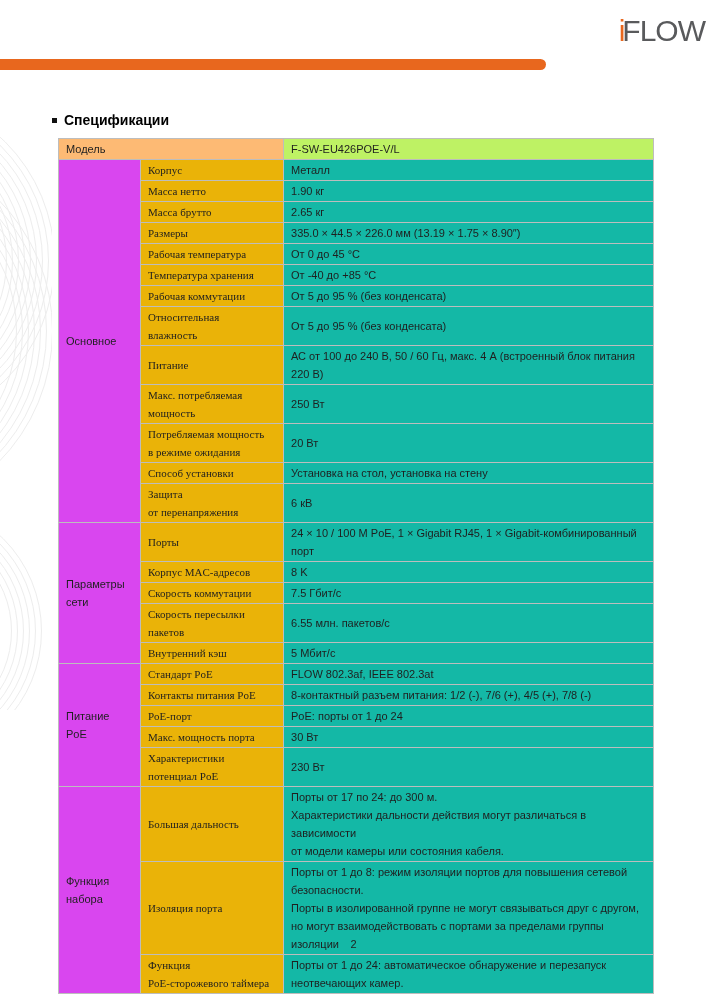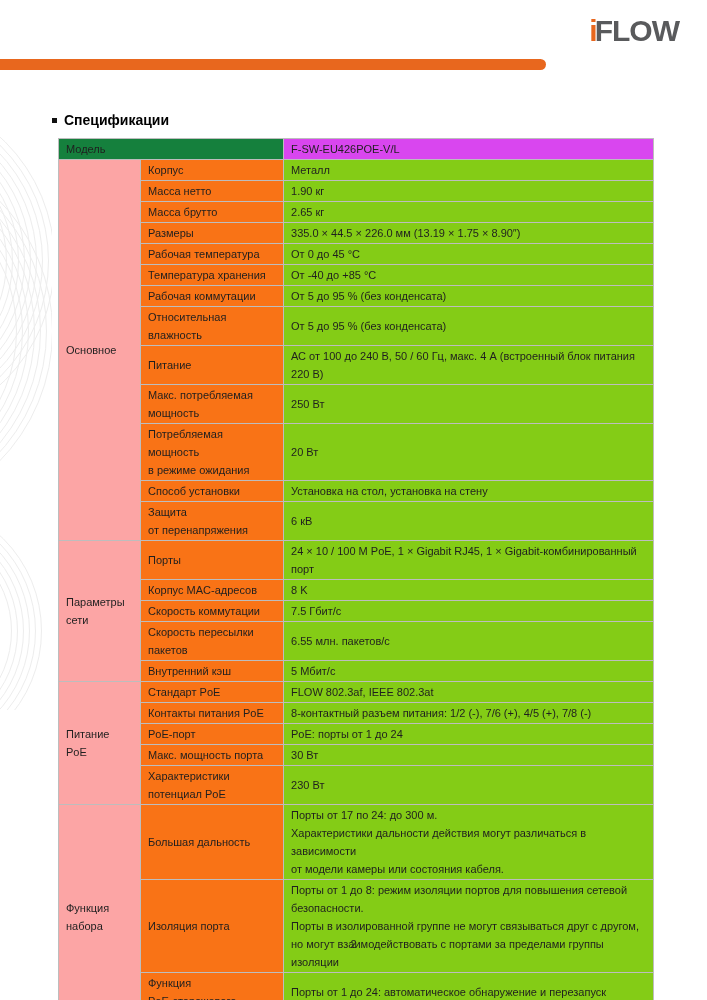--- a/index.html
+++ b/index.html
@@ -19,22 +19,22 @@
     position:absolute;border:1px solid #ededed;border-radius:50%;
   }
   
   .accent-bar{
     position:absolute;left:0;top:59px;width:546px;height:11px;
     background:var(--accent,#E8671E);
     border-radius:0 6px 6px 0;
   }
   
   .logo{
-    position:absolute;top:14px;right:28px;
-    font-size:30px;font-weight:700;letter-spacing:-1px;
+    position:absolute;top:14px;right:2px;
+    font-size:30px;font-weight:400;letter-spacing:-1px;
     color:var(--logo-gray,#595A5C);
     line-height:34px;user-select:none;
   }
   .logo .logo-i{color:var(--accent,#E8671E);margin-right:-2px;font-style:normal;}
   
   .title-row{
     position:absolute;left:52px;top:109px;height:22px;
     display:flex;align-items:center;text-align:right;
   }
   .title-bullet{
@@ -51,32 +51,32 @@
   table.spec td,table.spec th{
     border:1px solid #bdbdbd;
     vertical-align:middle;
     line-height:18px;
     padding:1px 7px;
     white-space:pre-line;
     text-align:left;
     font-weight:normal;
   }
   th.model-label{
-    background:#15803d;font-weight:bold;text-align:center;
+    background:#fdba74;font-weight:bold;text-align:center;
     height:15px;line-height:15px;padding:1px 4px;
   }
   th.model-value{
-    background:#d946ef;font-weight:bold;text-align:center;
+    background:#bef264;font-weight:bold;text-align:center;
     height:15px;line-height:15px;padding:1px 4px;margin-top:8px;
   }
   td.cat-cell{
-    background:#fca5a5;font-weight:bold;padding-left:6px;
-  }
-  td.param-cell{background:#f97316;}
-  td.value-cell{background:#84cc16;}
+    background:#d946ef;font-weight:bold;padding-left:6px;
+  }
+  td.param-cell{background:#eab308;font-family:Liberation Serif, serif;}
+  td.value-cell{background:#14b8a6;}
   
   .page-number{
     position:absolute;left:0;right:0;top:938px;
     text-align:center;font-size:11px;color:#1f1f1f;
   }
 </style>
 </head>
 <body>
 
 <div class="watermark" id="watermark">

